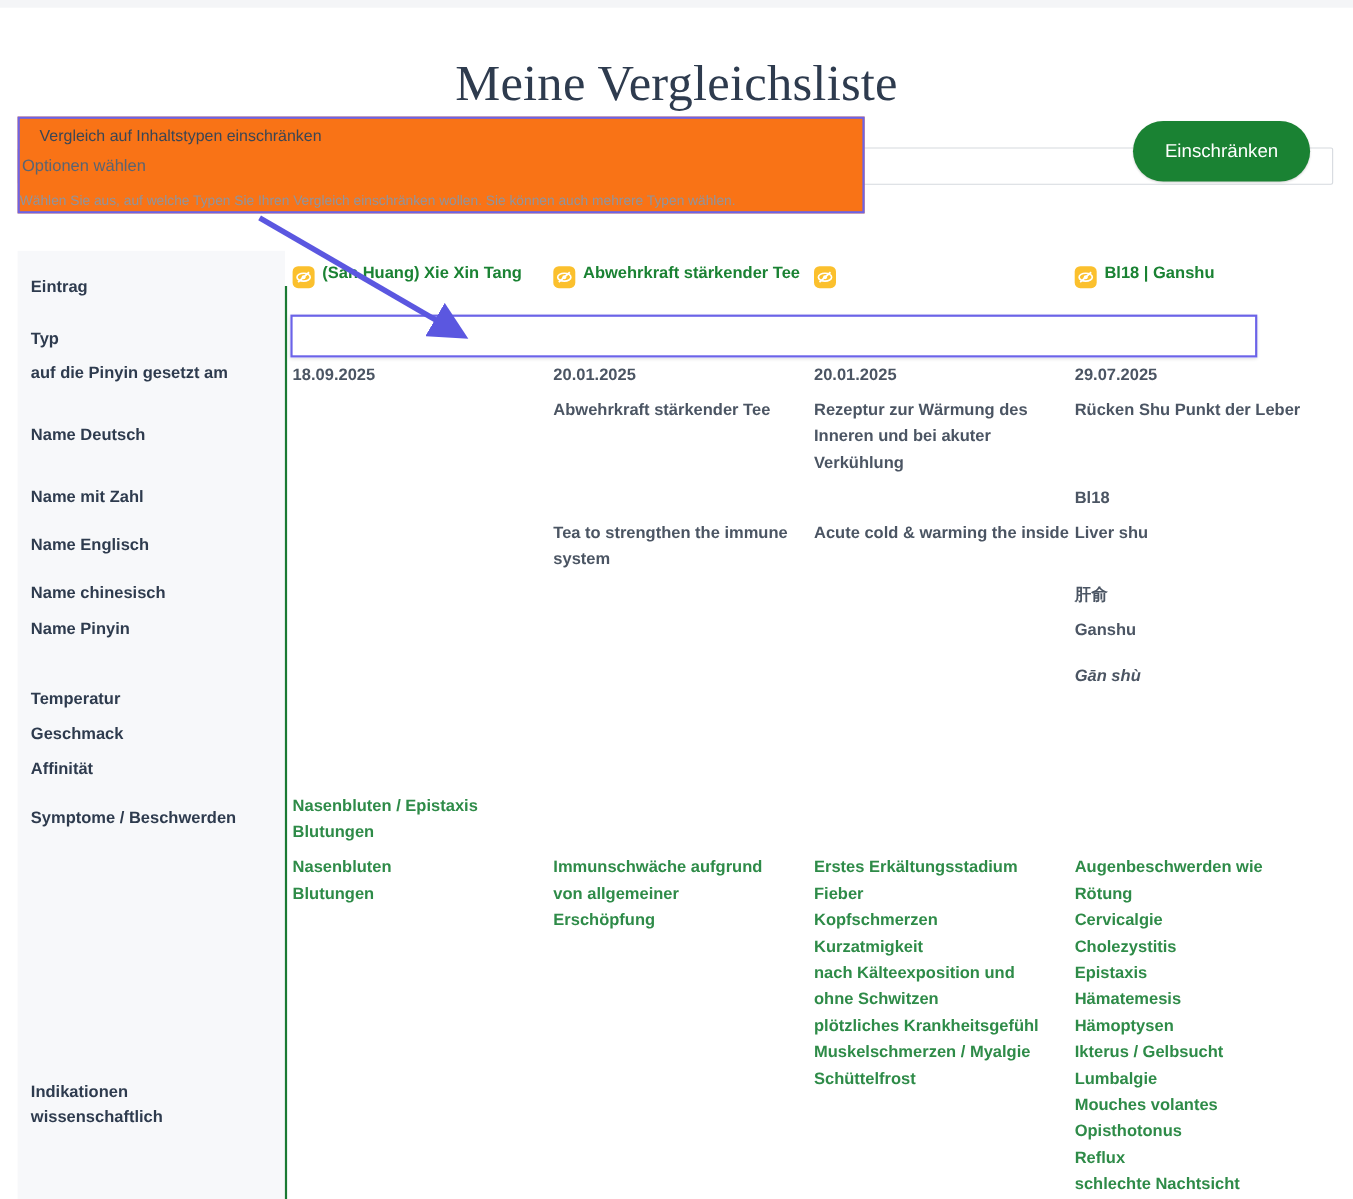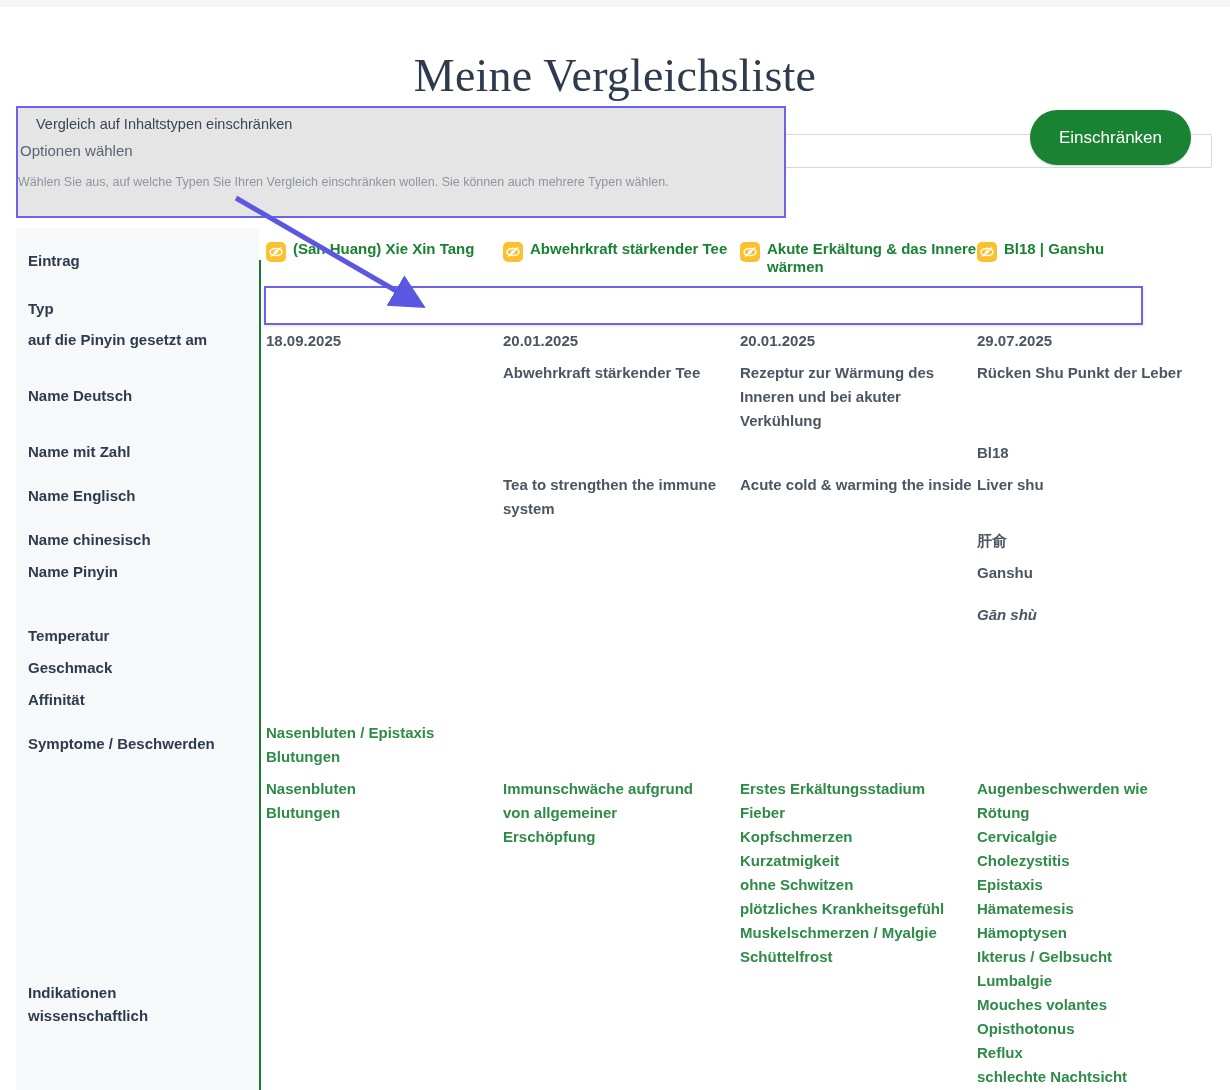--- a/index.html
+++ b/index.html
@@ -24,23 +24,23 @@
     position:absolute; top:17px; left:0; width:1230px;
     text-align:center;
     font-family:"Liberation Serif", serif;
     font-size:46px; font-weight:400; letter-spacing:0.2px;
     color:#2e3b4e;
     line-height:1.2;
   }
 
   
   .filter-wrap {
-    position:absolute; left:16px; top:106px; width:770px; height:112px;
+    position:absolute; left:16px; top:106px; width:770px; height:88px;
     border:2px solid #6b63e8;
-    background:#e5e5e5;
+    background:#f97316;
     z-index:6;
   }
   .filter-label {
     position:absolute; left:18px; top:8px;
     font-size:14.5px; color:#3b4654;
     white-space:nowrap;
   }
   .select-box {
     position:absolute; left:16px; top:134px; width:1196px; height:34px;
     border:1px solid #d5d9de; border-radius:2px; background:#fff;
@@ -262,21 +262,20 @@
 
     <div class="col col-2">
       <div class="col-head">
         <span class="eye-icon">
           <svg width="16" height="16" viewBox="0 0 16 16">
               <ellipse cx="8" cy="8" rx="6" ry="3.6" fill="none" stroke="#fff" stroke-width="1.5"></ellipse>
               <circle cx="8" cy="8" r="1.8" fill="#fff"></circle>
               <line x1="3" y1="12.5" x2="13" y2="3.5" stroke="#fff" stroke-width="1.6"></line>
             </svg>
         </span>
-        <span class="col-head-title">Akute Erkältung &amp; das Innere wärmen</span>
       </div>
       <div class="typ-row">
         <span class="typ-icon">
           <svg width="15" height="16" viewBox="0 0 15 16">
               <path d="M11.8 0.6 L13.2 2.0 L7.2 7.0 L6.0 5.8 Z" fill="#111"></path>
               <path d="M1 6.2 h11.5 a0.6 0.6 0 0 1 0.6 0.8 c-0.6 3.1 -2.8 5.0 -5.1 5.4 v2.9 h-2.5 v-2.9 C3.2 12 1.0 10.1 0.4 7.0 a0.6 0.6 0 0 1 0.6 -0.8 z" fill="#111"></path>
             </svg>
         </span>
         <span class="typ-text">Arzneimittel Rezeptur</span>
       </div>
@@ -285,20 +284,21 @@
       <div class="cell" style="top:213px"></div>
       <div class="cell" style="top:245px">Acute cold &amp; warming the inside</div>
       <div class="cell" style="top:301px"></div>
       <div class="cell" style="top:333px"></div>
       <div class="cell green" style="top:493px"></div>
       <div class="cell green" style="top:549px">
           <div>Erstes Erkältungsstadium</div>
           <div>Fieber</div>
           <div>Kopfschmerzen</div>
           <div>Kurzatmigkeit</div>
+          <div>nach Kälteexposition und</div>
           <div>ohne Schwitzen</div>
           <div>plötzliches Krankheitsgefühl</div>
           <div>Muskelschmerzen / Myalgie</div>
           <div>Schüttelfrost</div>
         </div>
     </div>
 
     <div class="col col-3">
       <div class="col-head">
         <span class="eye-icon">

